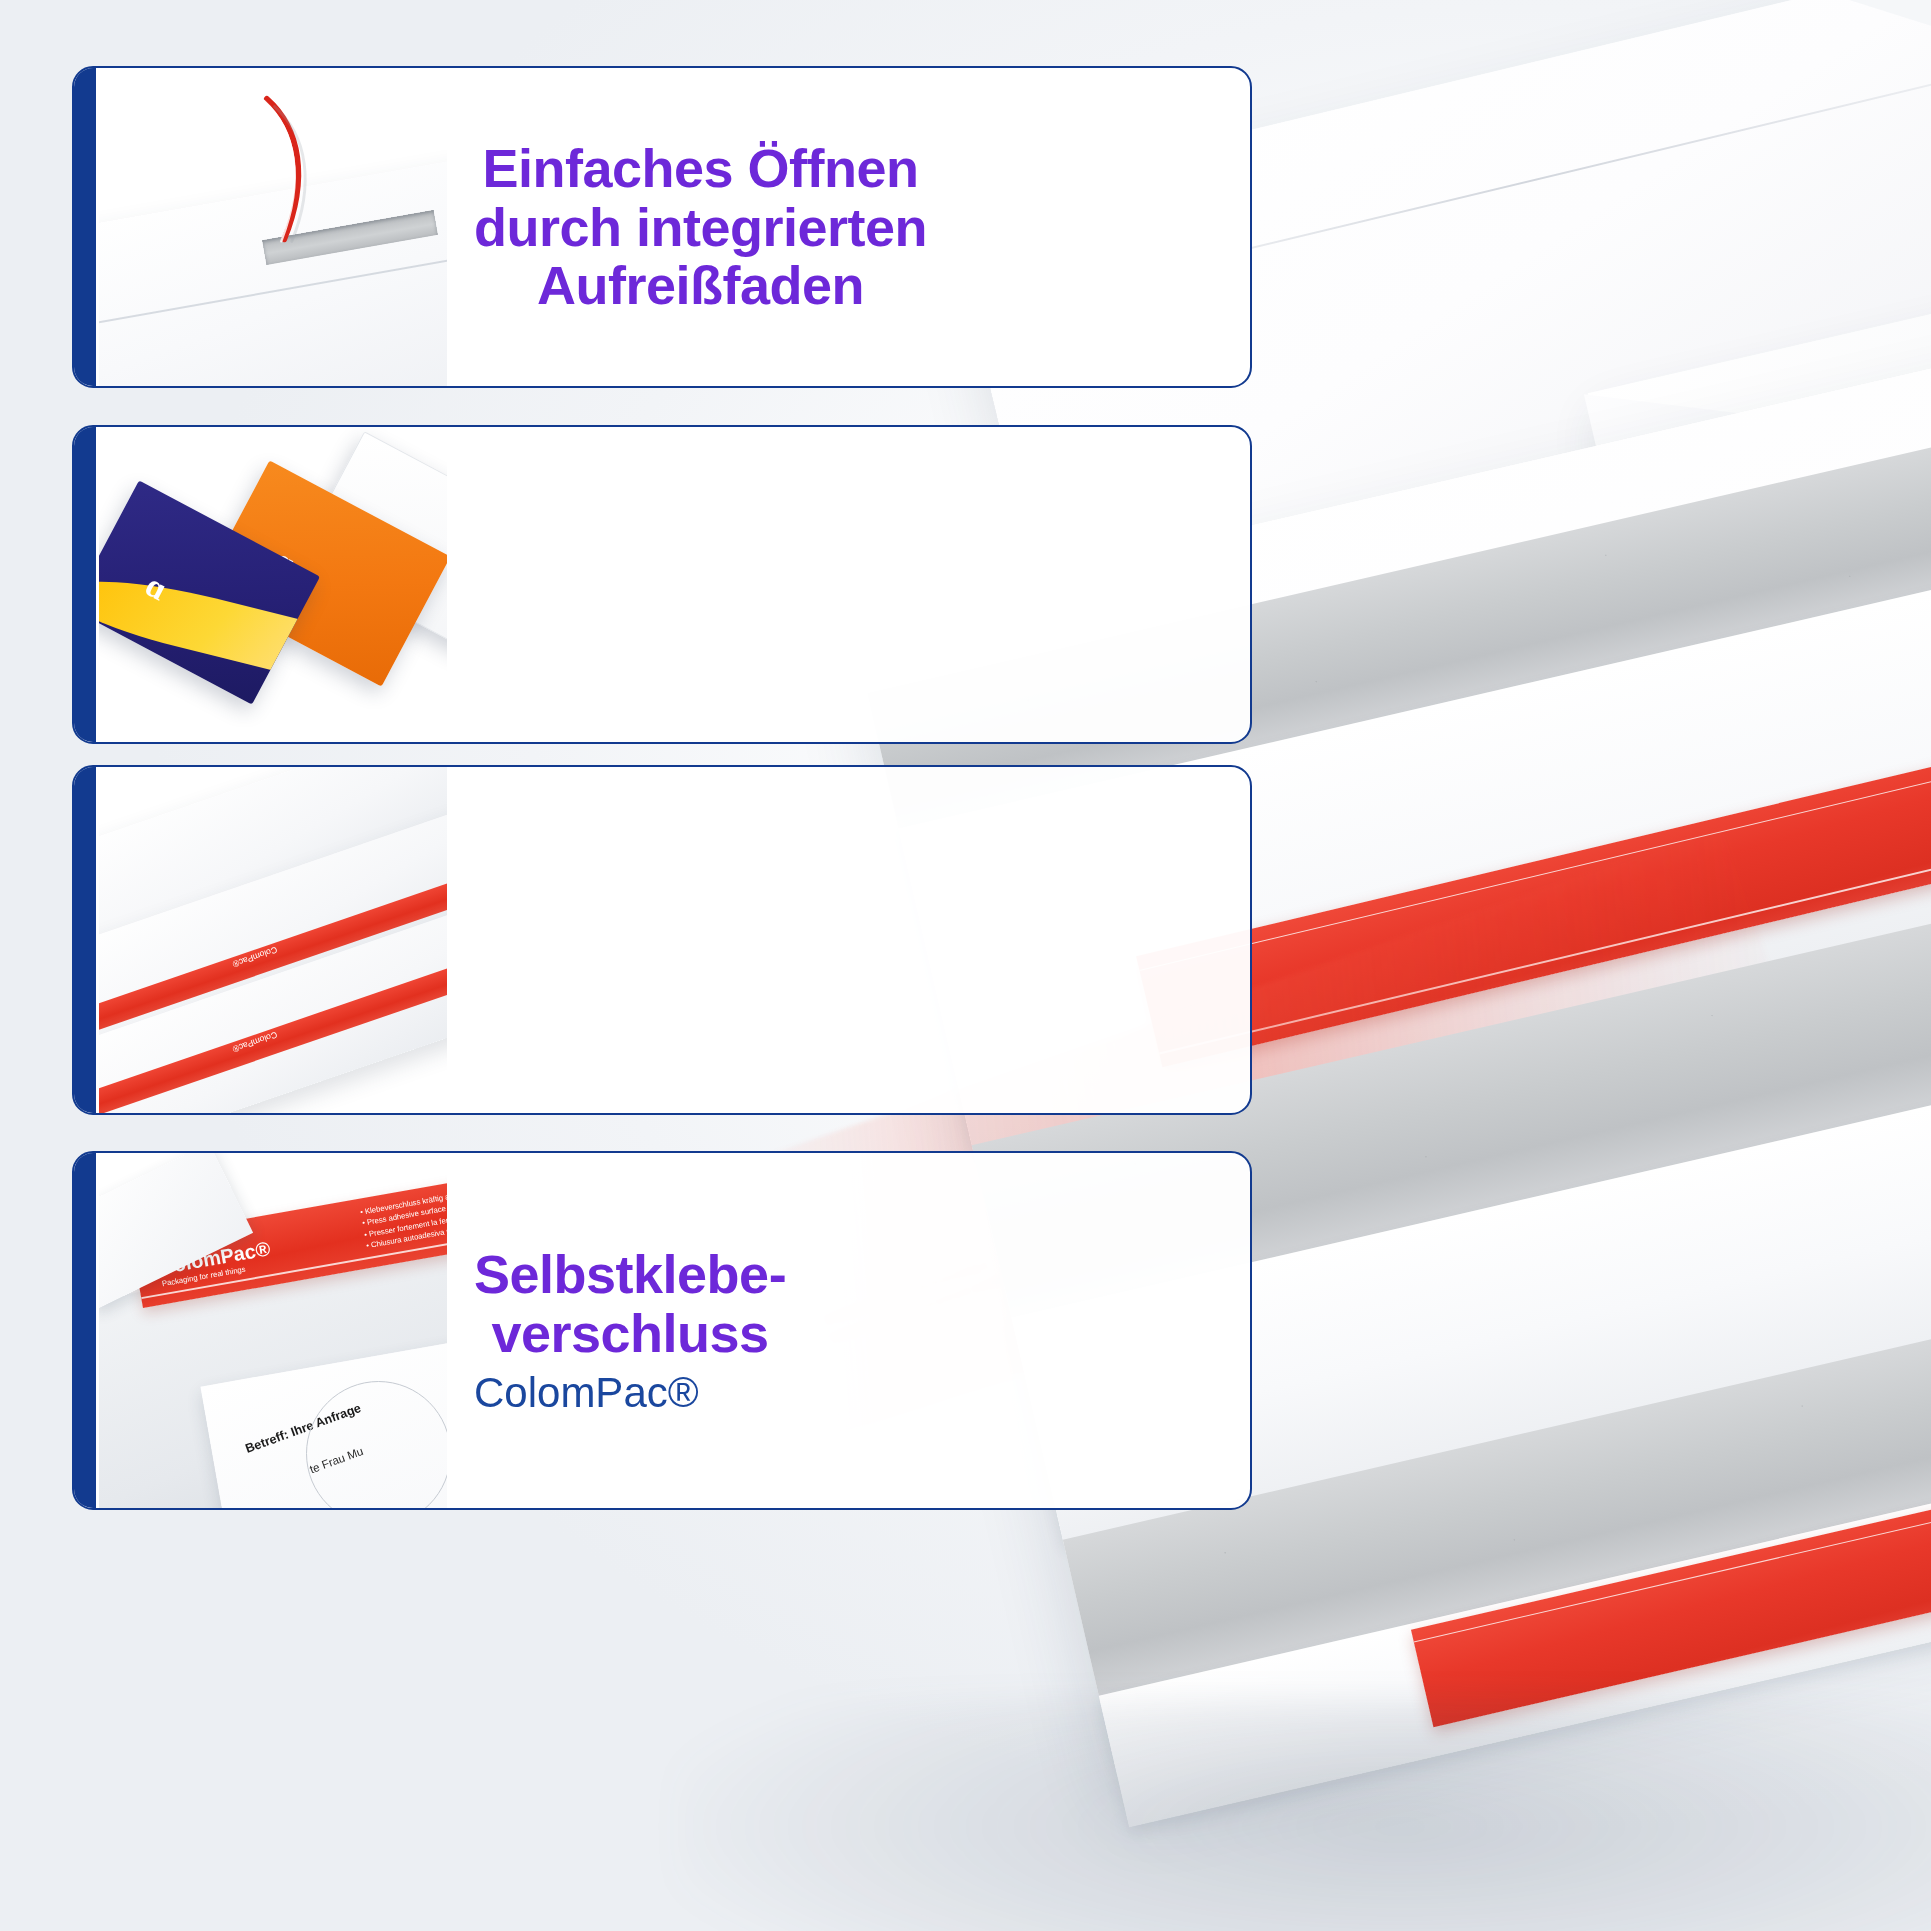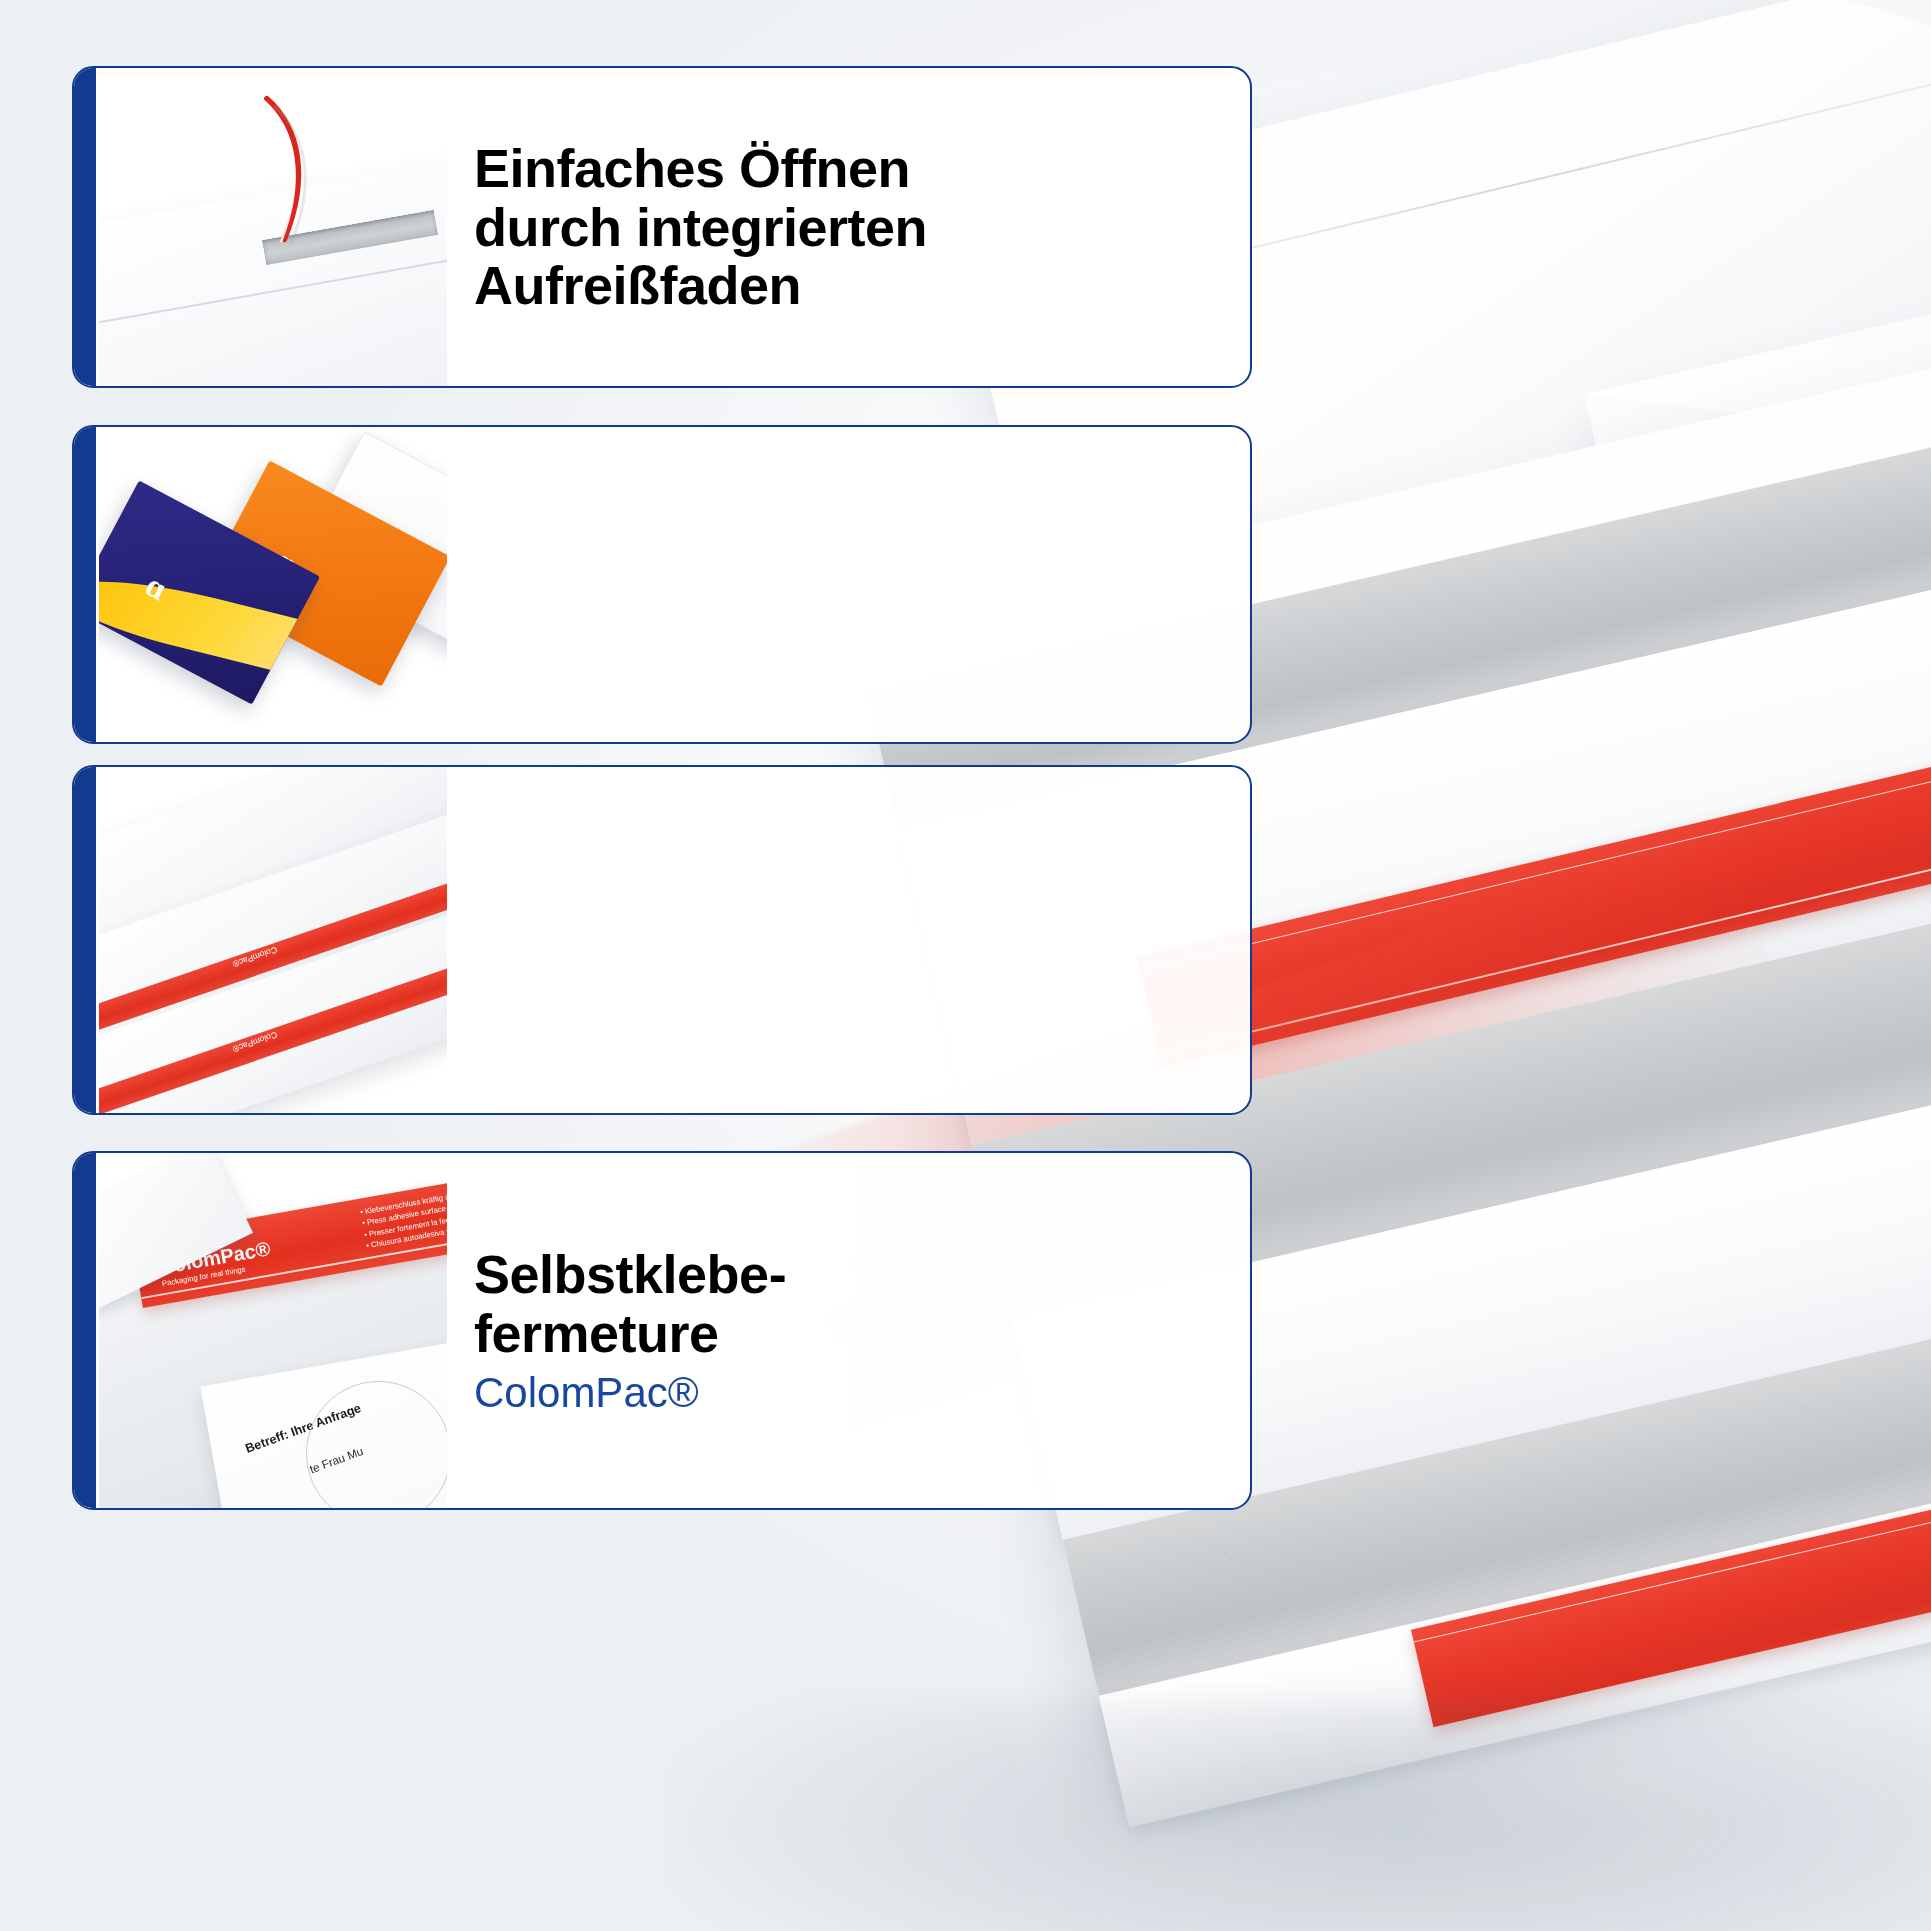--- a/index.html
+++ b/index.html
@@ -173,26 +173,27 @@
     margin-left:25px;
     overflow:hidden;
     background:#ffffff;
   }
   .card-text{
     position:relative;
     padding-left:27px;
     padding-right:23px;
   }
   .card-title{
-    color:#000000;
+    color:#6d28d9;
     font-weight:700;
     font-size:54px;
     line-height:1.09;
     letter-spacing:-0.5px;
     white-space:pre-line;
+    text-align:center;
   }
   .card-sub{
     color:#1a479e;
     font-weight:400;
     font-size:42px;
     line-height:1.12;
     letter-spacing:0px;
     margin-top:5.8px;
   }
 
@@ -462,17 +463,17 @@
         <div>• Klebeverschluss kräftig andrücken</div>
         <div>• Press adhesive surface firmly</div>
         <div>• Presser fortement la fermeture</div>
         <div>• Chiusura autoadesiva premere con forza</div>
       </div>
     </div>
     <div class="m4-flap"></div>
   </div>
   <div class="card-text">
     <div class="card-title">Selbstklebe-
-fermeture</div>
+verschluss</div>
     <div class="card-sub">ColomPac®</div>
   </div>
 </div>
 
 
 </body></html>

